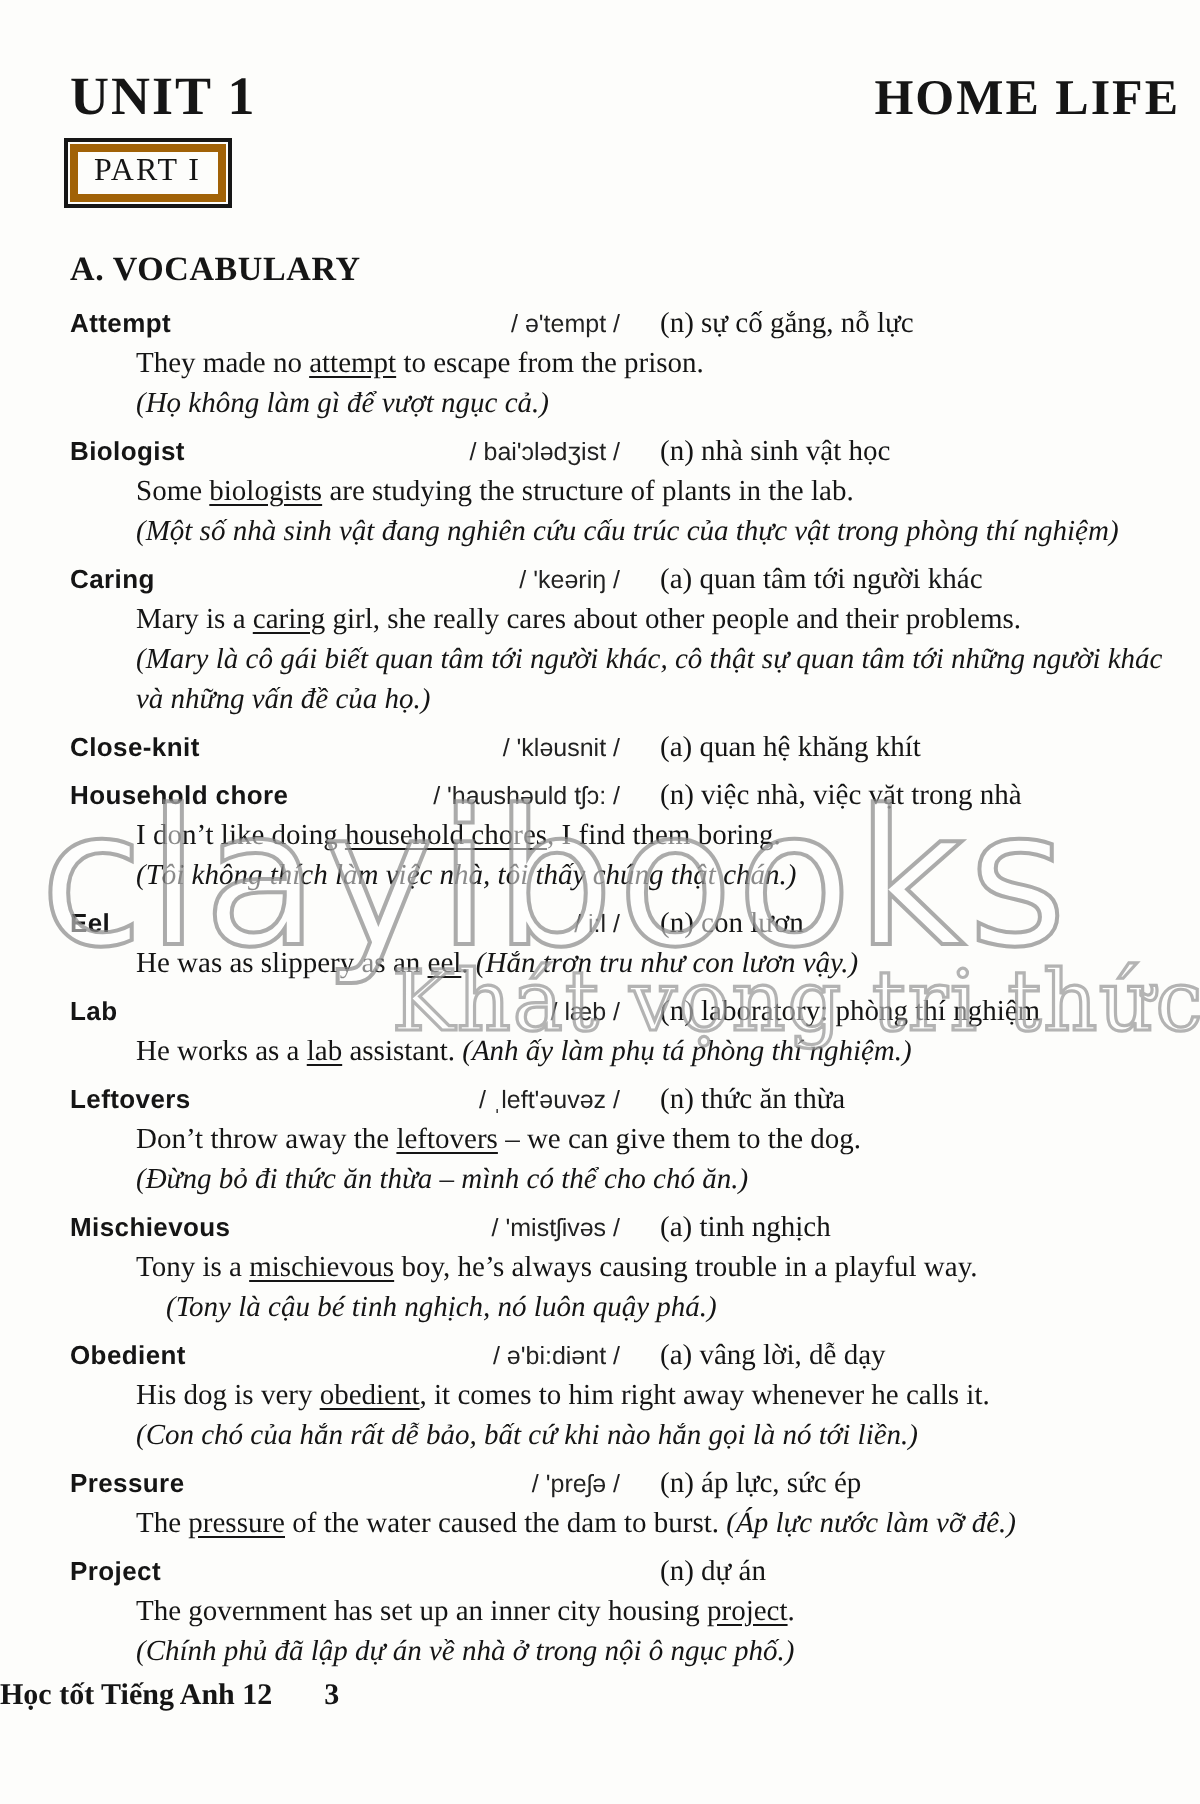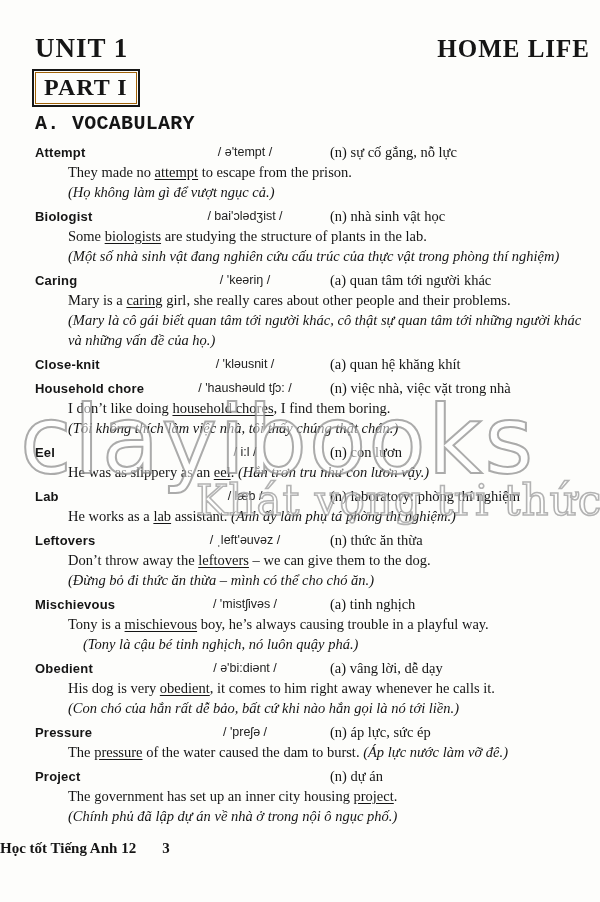--- a/index.html
+++ b/index.html
@@ -17,42 +17,42 @@
   
   .header-row { display:flex; align-items:baseline; height:32px;justify-content:space-between; }
   .unit-label {
     font-size:27px; font-weight:bold; letter-spacing:1px; width:198px;
     font-family:"Liberation Serif", serif;
   }
   .home-title { font-size:25px; font-weight:bold; letter-spacing:1px; }
 
   .part-box {
     display:inline-block; margin-top:7px; margin-left:0;
-    font-size:24px; font-weight:bold; letter-spacing:1px;
+    font-size:16px; font-weight:normal; letter-spacing:1px;
     padding:1px 8px 2px 8px;
-    border:1px solid #a16207;
+    border:4px solid #a16207;
     outline:2px solid #161616;
     outline-offset:1px;
   }
 
   .section-heading {
-    margin-top:8px; margin-bottom:7px;
-    font-size:20px; font-weight:bold; letter-spacing:0.3px;font-family:Liberation Mono, monospace;
+    margin-top:24px; margin-bottom:7px;
+    font-size:17px; font-weight:bold; letter-spacing:0.3px;
   }
 
   
   .entries { position:relative; }
   .entry { margin-bottom:4px; }
   .head { position:relative; line-height:20px; height:20px; }
   .term {
     font-family:"Liberation Sans", sans-serif;
     font-weight:bold; font-size:13px; letter-spacing:0.2px;
   }
   .phon {
-    position:absolute; left:145px; width:130px; text-align:center;
+    position:absolute; left:145px; width:130px; text-align:right;
     font-family:"Liberation Sans", sans-serif; font-size:12.5px; color:#222;
     white-space:nowrap;
   }
   .mean { position:absolute; left:295px; font-size:14.5px; white-space:nowrap; }
   .ex, .trans { margin-left:33px; font-size:14.5px; line-height:20px; }
   .trans.indent2 { margin-left:48px; }
   .vi { font-style:italic; }
   .u { text-decoration:underline; text-underline-offset:2px; }
 
   

